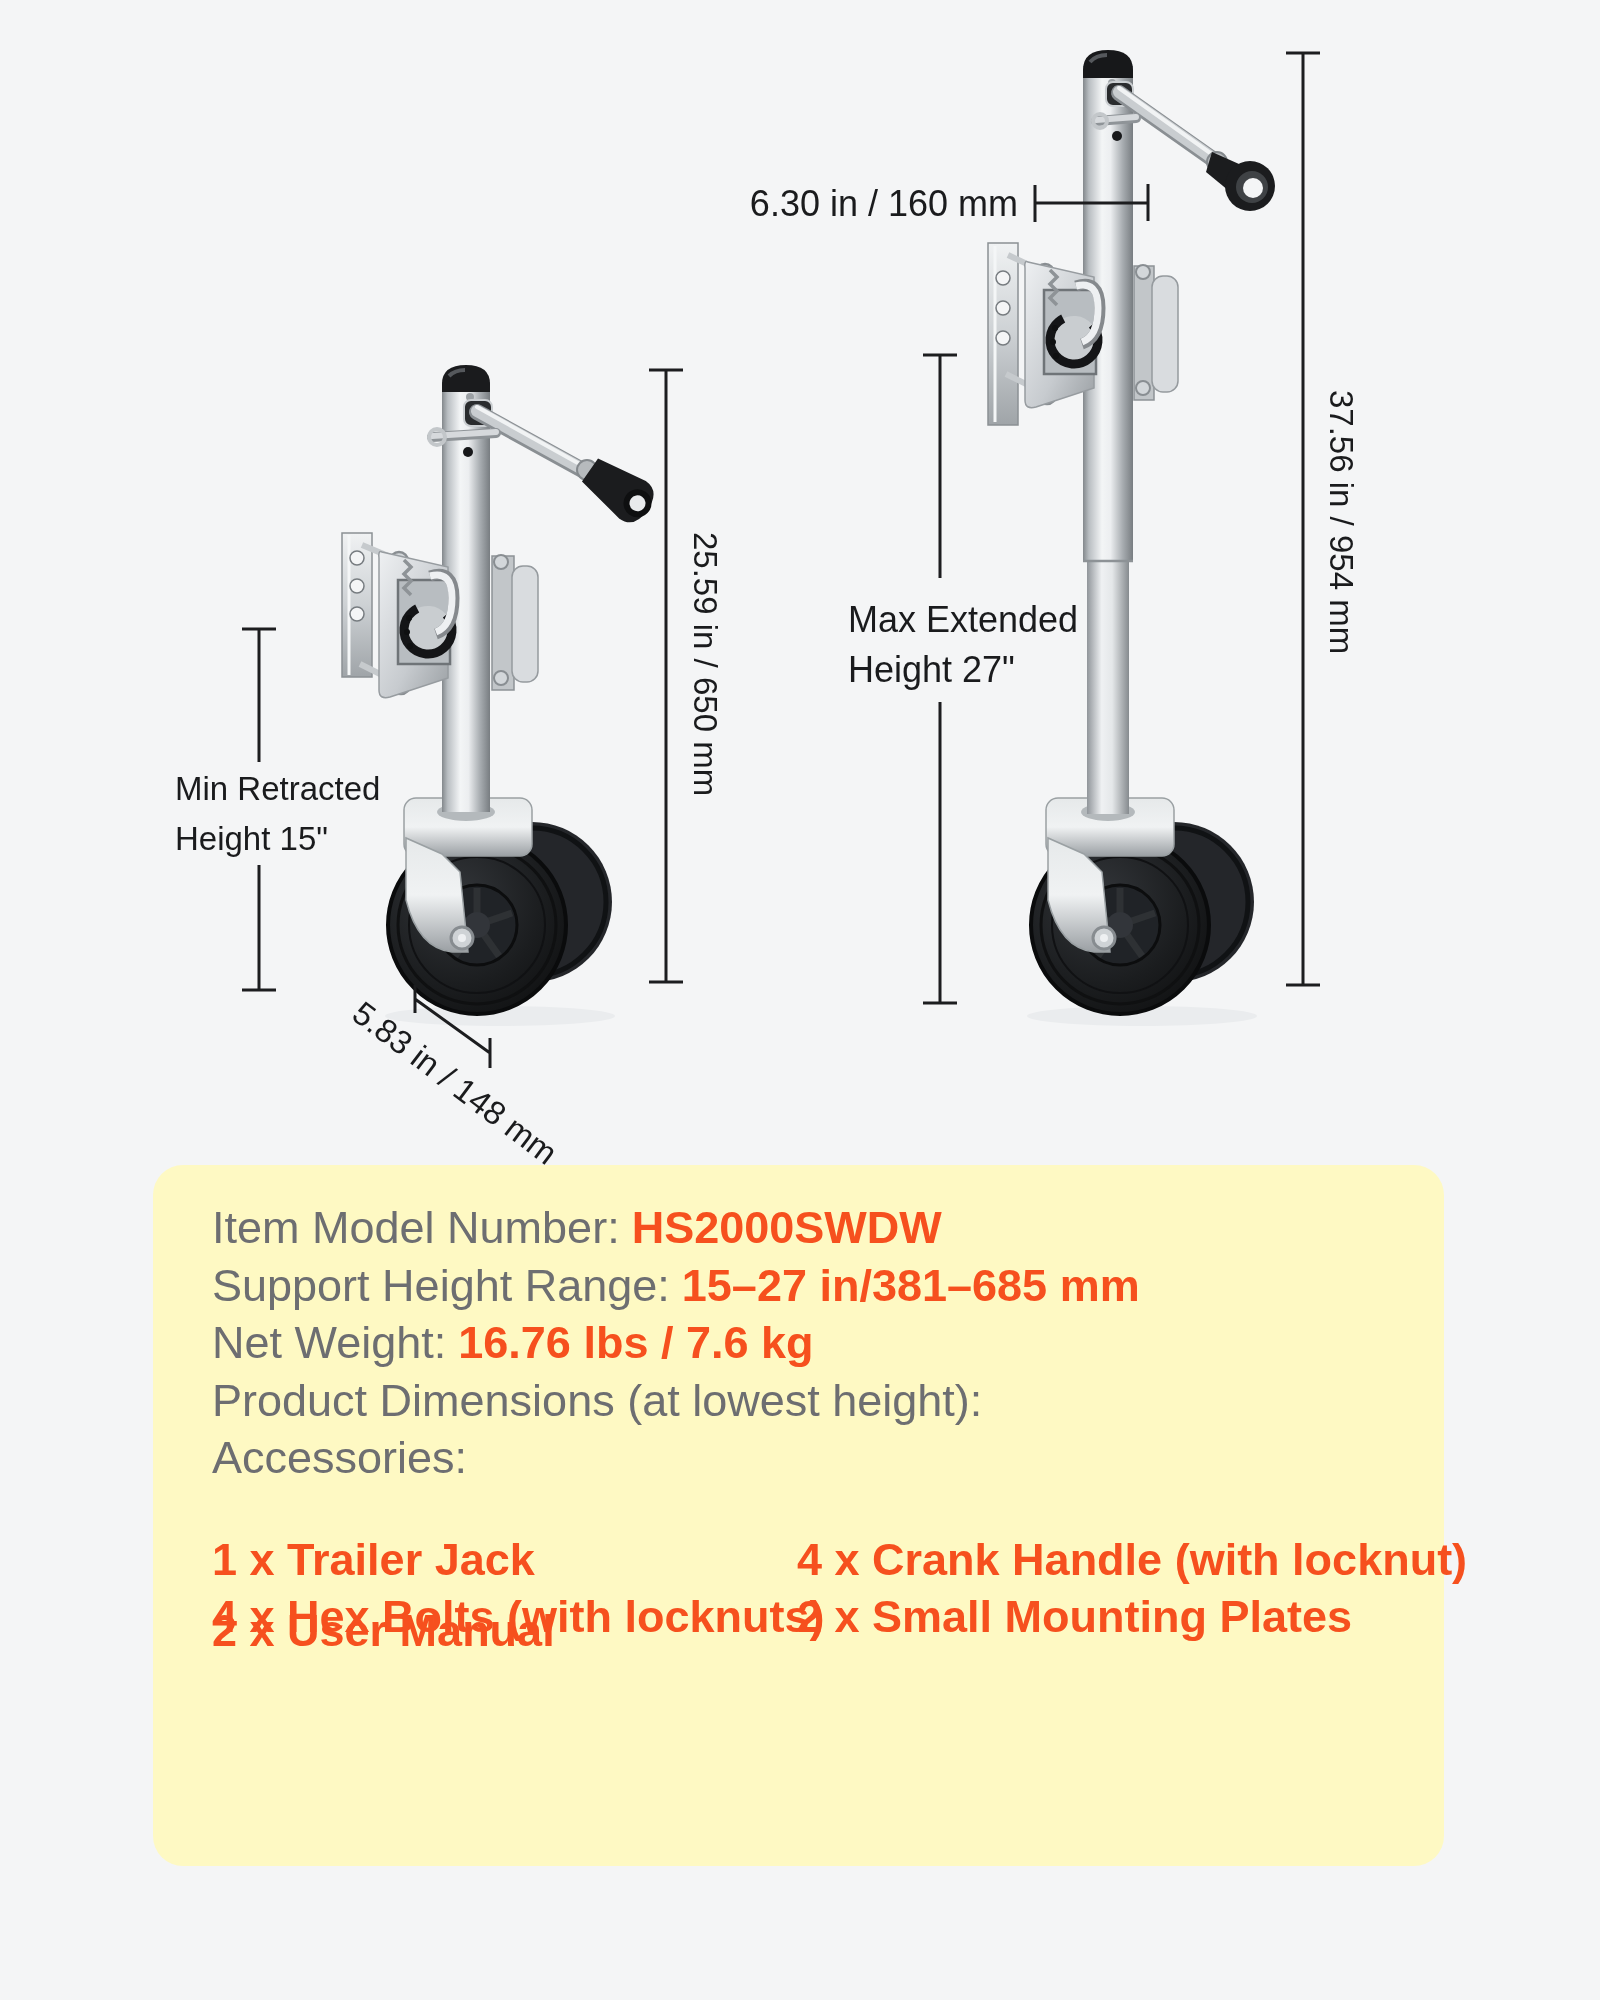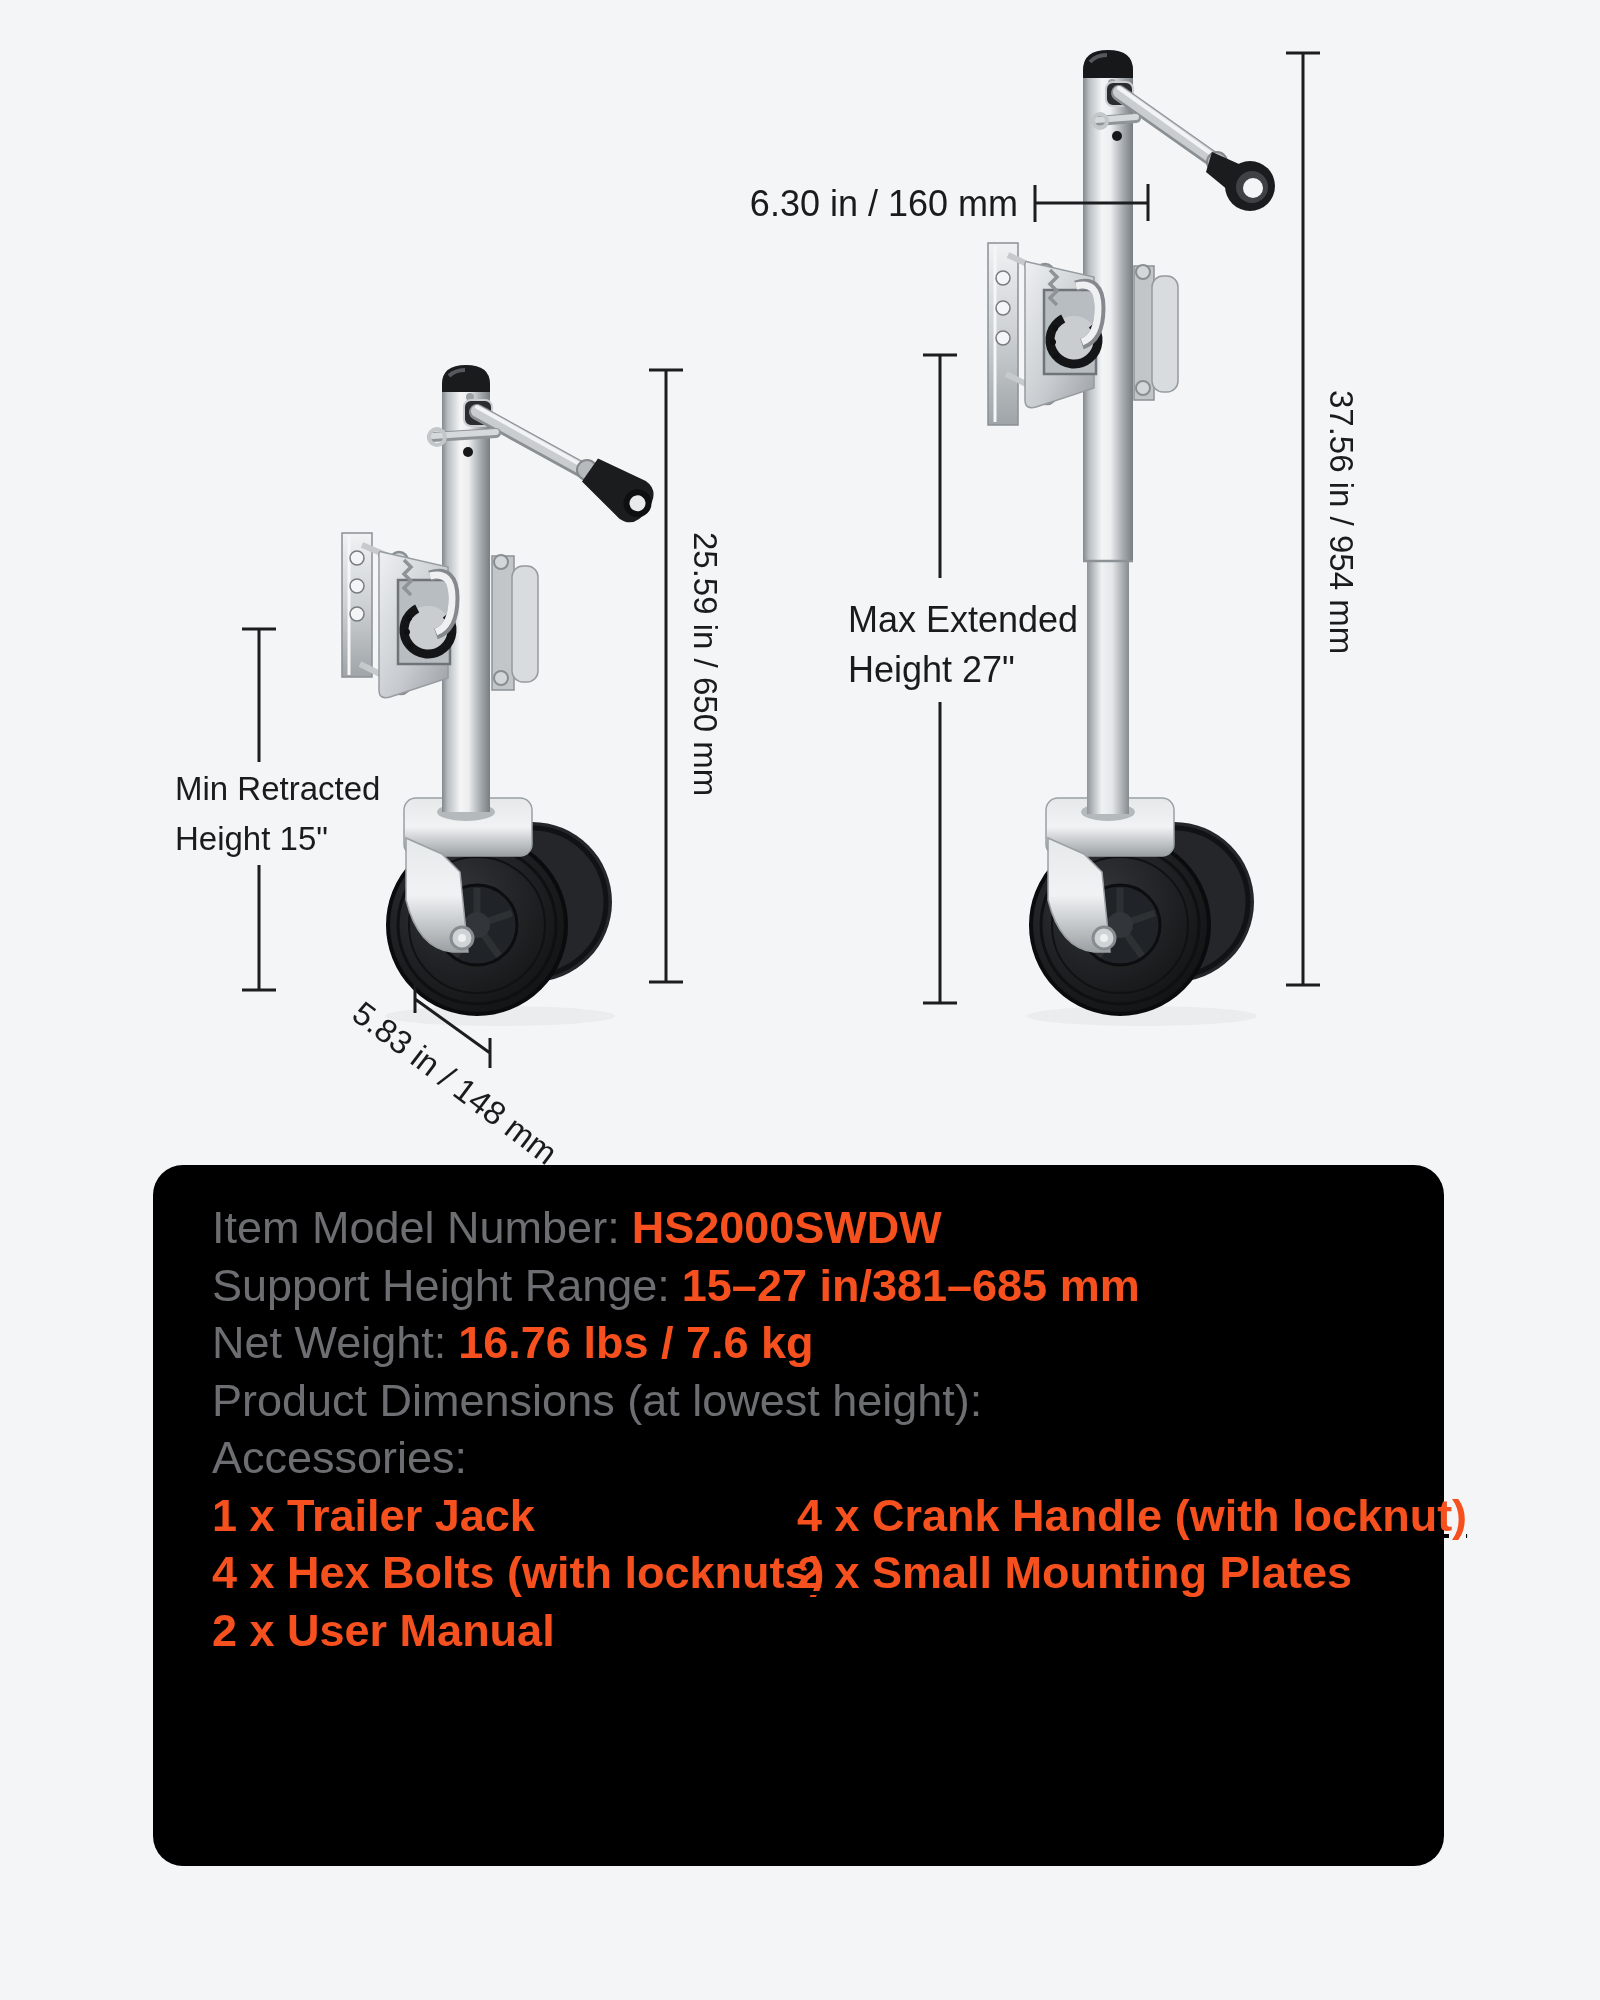--- a/index.html
+++ b/index.html
@@ -3,27 +3,27 @@
 <meta charset="utf-8">
 <style>
   html,body{margin:0;padding:0;}
   body{font-family:"Liberation Sans", sans-serif;}
   .stage{position:relative;width:1600px;height:2000px;background:#f4f5f6;overflow:hidden;}
   .art{position:absolute;left:0;top:0;}
   .dim-label{font-family:"Liberation Sans",sans-serif;font-size:33px;font-weight:500;fill:#1a1b1d;}
   .dim-label-lg{font-family:"Liberation Sans",sans-serif;font-size:36px;font-weight:500;fill:#1a1b1d;}
   .dimline{stroke:#1c1d1f;stroke-width:3;fill:none;}
   .panel{position:absolute;left:153px;top:1165px;width:1291px;height:701px;
-         background:#000000;border-radius:30px;box-sizing:border-box;
-         padding:34px 59px 0 59px;text-decoration:underline;}
+         background:#fef9c3;border-radius:30px;box-sizing:border-box;
+         padding:34px 59px 0 59px;}
   .row{height:57.5px;line-height:57.5px;white-space:nowrap;font-size:45px;}
   .lbl{color:#6d6e71;}
   .val{color:#f6501e;font-weight:700;margin-left:12px;}
   .val0{color:#f6501e;font-weight:700;}
-  .col1{display:inline-block;width:585px;}
+  .col1{display:inline-block;width:585px;margin-top:44px;}
 </style>
 </head>
 <body>
 
 <div class="stage">
 
 <svg class="art" width="1600" height="2000" viewBox="0 0 1600 2000">
   <defs>
     <linearGradient id="gradPole" x1="0" y1="0" x2="1" y2="0">
       <stop offset="0" stop-color="#83888c"></stop>

